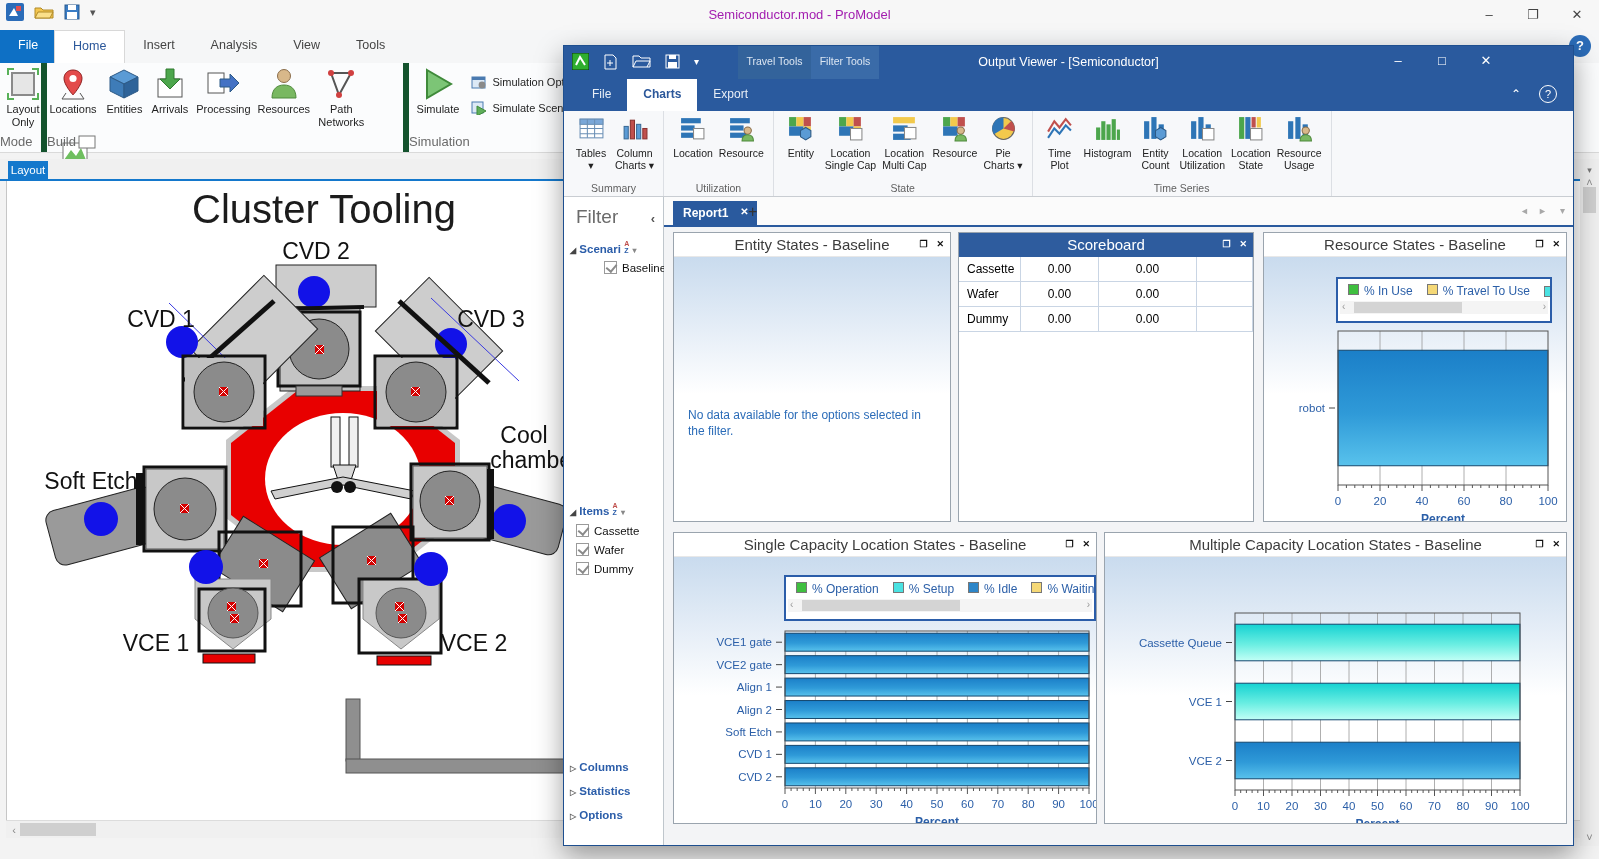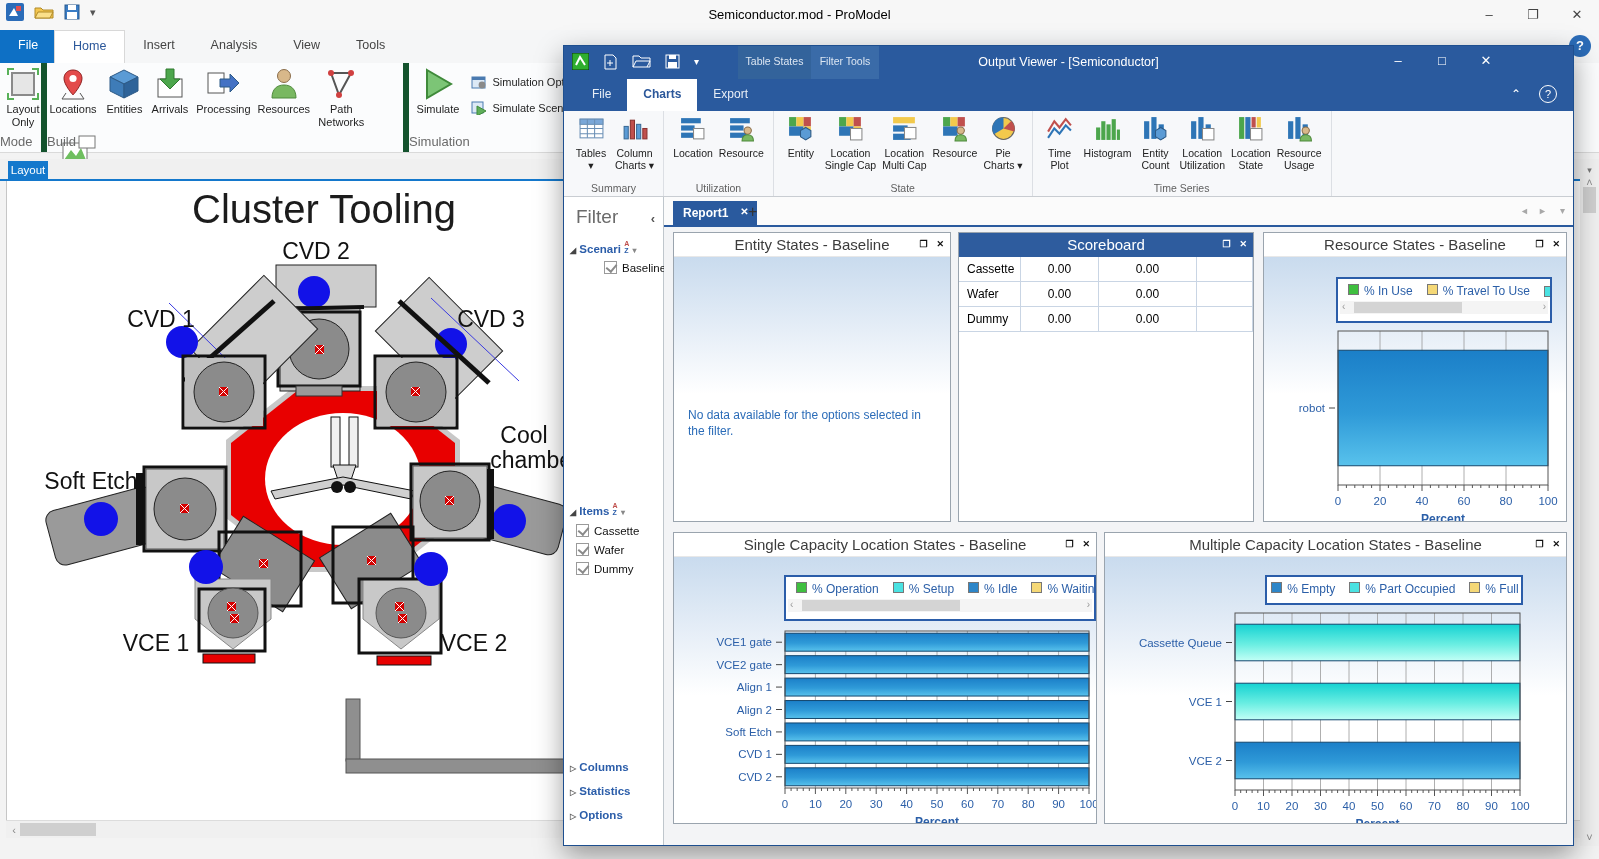--- a/index.html
+++ b/index.html
@@ -1,21 +1,21 @@
 <!DOCTYPE html>
 <html><head>
 <meta charset="utf-8">
 <style>
   * { box-sizing: border-box; margin: 0; padding: 0; }
   html,body { width:1599px; height:859px; overflow:hidden; font-family:"Liberation Sans",sans-serif; background:#f0f0f0; }
   .abs { position:absolute; }
   
   #main-window { position:absolute; inset:0; background:#f3f3f3; }
   #main-titlebar { position:absolute; left:0; top:0; width:100%; height:30px; background:#f7f7f7; }
-  #main-title { position:absolute; left:0; right:0; top:7px; text-align:center; font-size:13px; color:#000000; }
+  #main-title { position:absolute; left:0; right:0; top:7px; text-align:center; font-size:13px; color:#a21caf; }
   .qa-row { position:absolute; left:6px; top:3px; display:flex; gap:10px; align-items:center; }
   .win-ctl { width:44px; height:28px; display:flex; align-items:center; justify-content:center; font-size:13px; color:#444; }
   #main-controls { position:absolute; right:0; top:0; display:flex; }
   
   #main-tabrow { position:absolute; left:0; top:30px; width:100%; height:33px; background:#f5f6f7; }
   .mtab { float:left; height:33px; padding:8px 18px 0 18px; font-size:12.5px; color:#444; }
   .mtab.file { background:#0e70c5; color:#fff; width:54px; text-align:center; }
   .mtab.active { background:#fff; color:#2b579a; border:1px solid #d8d8d8; border-bottom:none; }
   #main-ribbon { position:absolute; left:0; top:63px; width:100%; height:90px; background:#fbfcfd; border-bottom:1px solid #dadada; }
   .rgroup { position:absolute; top:0; height:89px; border-right:6px solid #14532d; }
@@ -385,21 +385,21 @@
     </div>
     <div id="ov-title">Output Viewer - [Semiconductor]</div>
     <div class="abs" style="right:65px;top:0;display:flex;color:#fff;">
       <div class="win-ctl" style="color:#fff;">–</div>
       <div class="win-ctl" style="color:#fff;">□</div>
       <div class="win-ctl" style="color:#fff;">✕</div>
     </div>
   </div>
 
   <div class="ctx-block" style="left:174px;width:73px;background:#33639b;">
-    <div class="ctx-head">Table States</div>
+    <div class="ctx-head">Travel Tools</div>
     <div class="ctx-tab">Format</div>
   </div>
   <div class="ctx-block" style="left:247px;width:68px;background:#3a6ba8;">
     <div class="ctx-head">Filter Tools</div>
     <div class="ctx-tab">Options</div>
   </div>
 
   <div id="ov-tabrow">
     <div class="ovtab" style="margin-left:12px;">File</div>
     <div class="ovtab active">Charts</div>
@@ -1015,31 +1015,16 @@
             <text x="187" y="253" font-size="11.5" fill="#2b5fa8" text-anchor="middle">20</text>
             <text x="215.5" y="253" font-size="11.5" fill="#2b5fa8" text-anchor="middle">30</text>
             <text x="244" y="253" font-size="11.5" fill="#2b5fa8" text-anchor="middle">40</text>
             <text x="272.5" y="253" font-size="11.5" fill="#2b5fa8" text-anchor="middle">50</text>
             <text x="301" y="253" font-size="11.5" fill="#2b5fa8" text-anchor="middle">60</text>
             <text x="329.5" y="253" font-size="11.5" fill="#2b5fa8" text-anchor="middle">70</text>
             <text x="358" y="253" font-size="11.5" fill="#2b5fa8" text-anchor="middle">80</text>
             <text x="386.5" y="253" font-size="11.5" fill="#2b5fa8" text-anchor="middle">90</text>
             <text x="415" y="253" font-size="11.5" fill="#2b5fa8" text-anchor="middle">100</text>
             <text x="272.5" y="271" font-size="12" font-weight="bold" fill="#2b5fa8" text-anchor="middle">Percent</text>
-          </svg><div class="legend" style="left: 160px; top: 18px; width: 258px; height: 30px;">
-            <div class="leg-items" style="justify-content: center;">
-              <div class="leg-item">
-                <span class="swatch" style="background: rgb(46, 134, 200);"></span>
-                <span>% Empty</span>
-              </div>
-              <div class="leg-item">
-                <span class="swatch" style="background: rgb(74, 226, 226);"></span>
-                <span>% Part Occupied</span>
-              </div>
-              <div class="leg-item">
-                <span class="swatch" style="background: rgb(245, 216, 118);"></span>
-                <span>% Full</span>
-              </div>
-            </div>
-          </div></div>
+          </svg></div>
     </div>
   </div>
 </div>
 
 </body></html>

